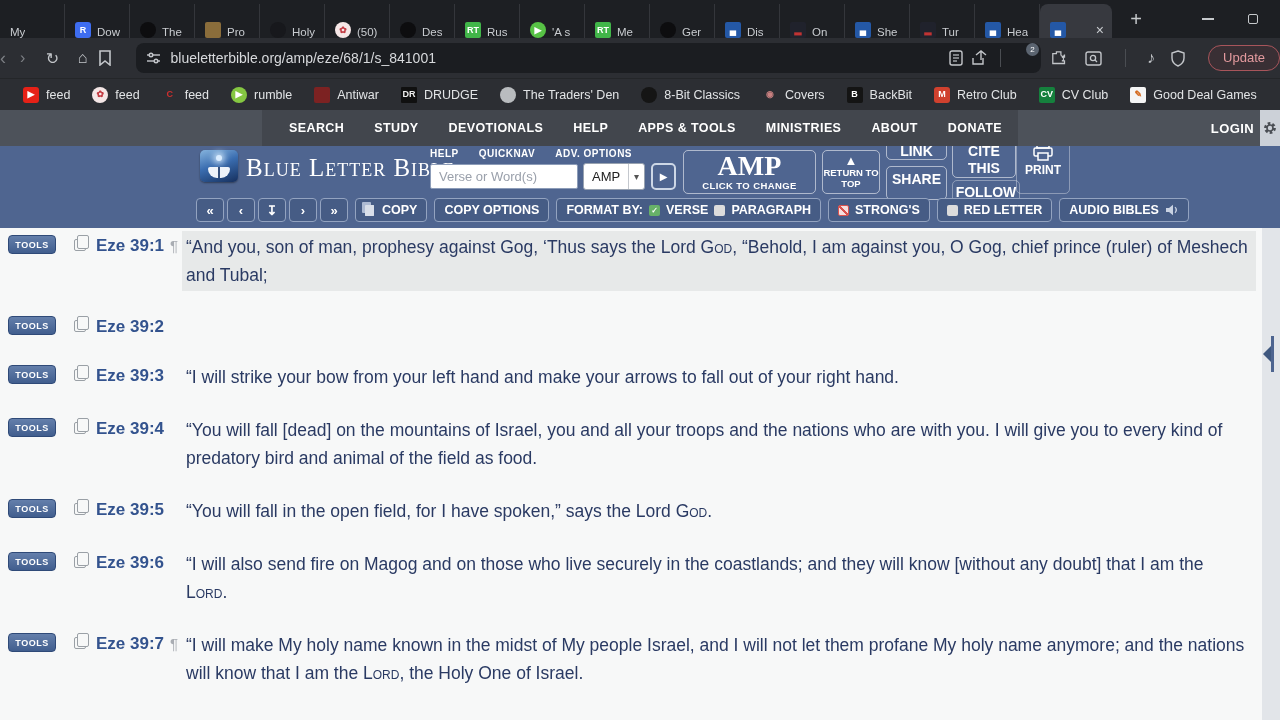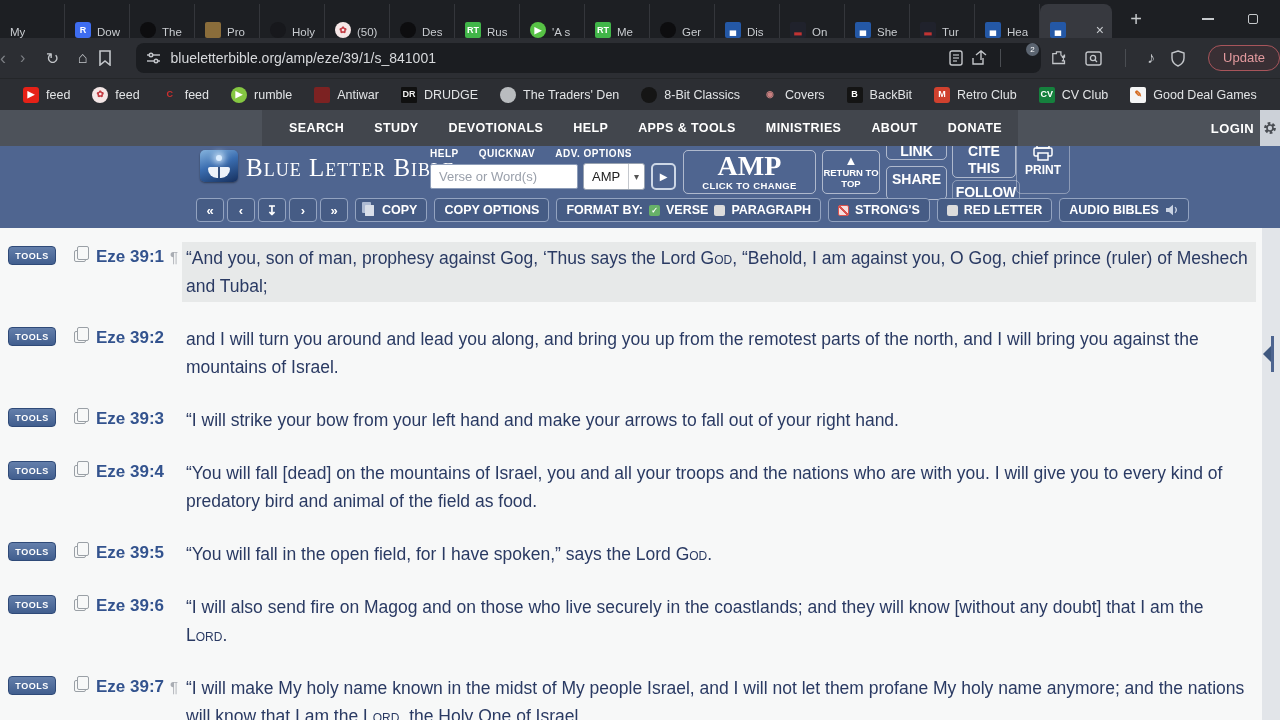--- a/index.html
+++ b/index.html
@@ -79,21 +79,21 @@
   .tgroup { display:flex; gap:3px; }
   .chk { width:11px; height:11px; border-radius:2px; display:inline-flex; align-items:center; justify-content:center; font-size:8px; color:#fff; }
   .chk.green { background:#67b168; }
   .chk.plain { background:#dcdcdc; }
   .chk.red { background:#f6dedd; background-image:linear-gradient(45deg,transparent 42%,#d9534f 42%,#d9534f 58%,transparent 58%); border:1px solid #d9534f; }
   .ic-copy { position:relative; width:9px; height:11px; background:#d9dfe9; border-radius:1px; margin-right:2px; }
   .ic-copy::before { content:""; position:absolute; left:-3px; top:-3px; width:9px; height:11px; background:#aebbd3; border-radius:1px; }
   .ic-copy::after { content:""; position:absolute; left:0; top:0; width:9px; height:11px; background:#d9dfe9; border-radius:1px; }
 
   
-  .content { position:absolute; left:0; top:228px; width:1262px; height:492px; background:#f7f8f8; padding-top:16px; }
+  .content { position:absolute; left:0; top:228px; width:1262px; height:492px; background:#f7f8f8; padding-top:5px; }
   .vrow { display:flex; align-items:flex-start; margin-bottom:23px; }
   .tools { flex:0 0 48px; margin-left:8px; margin-top:2px; height:19px; background:linear-gradient(#647fab,#415e8e); border:1px solid #2f4a78; border-radius:4px; color:#fff; font-weight:bold; font-size:9px; letter-spacing:.5px; cursor:pointer; font-family:inherit; }
   .vcopy { flex:0 0 12px; margin-left:18px; margin-top:6px; width:10px; height:12px; border:1.5px solid #9aa0a6; border-radius:2px; position:relative; cursor:pointer; }
   .vcopy::before { content:""; position:absolute; left:2px; top:-5px; width:10px; height:12px; border:1.5px solid #9aa0a6; border-radius:2px; background:#f7f8f8; }
   .vref { flex:0 0 74px; margin-left:10px; font-weight:bold; font-size:17px; color:#33538e; line-height:26px; cursor:pointer; white-space:nowrap; }
   .vpil { flex:0 0 12px; color:#a9adb3; font-size:15px; line-height:26px; }
   .vtext { flex:1; font-size:17.5px; color:#2a3a63; line-height:28px; padding:0 8px 2px 4px; margin-right:6px; cursor:pointer; }
   .vtext.hl { background:#e7e9e9; padding-top:2px; margin-top:-2px; }
   .sc { font-variant:small-caps;margin-top:8px; }
 
@@ -199,21 +199,21 @@
     <span>
       <svg width="15" height="14" viewBox="0 0 15 14">
           <g stroke="#c3c6ca" stroke-width="1.4">
             <line x1="1" y1="4" x2="14" y2="4"></line>
             <line x1="1" y1="10" x2="14" y2="10"></line>
             <circle cx="5" cy="4" r="1.8" fill="#2c2e33"></circle>
             <circle cx="10" cy="10" r="1.8" fill="#2c2e33"></circle>
           </g>
         </svg>
     </span>
-    <span class="url-text">blueletterbible.org/amp/eze/39/1/s_841001</span>
+    <span class="url-text">blueletterbible.org/amp/eze/68/1/s_841001</span>
     <span class="pill-icons">
       <span>
         <svg width="16" height="16" viewBox="0 0 16 16">
             <rect x="2" y="1" width="12" height="14" rx="2" fill="none" stroke="#c3c6ca" stroke-width="1.4"></rect>
             <line x1="5" y1="5" x2="11" y2="5" stroke="#c3c6ca" stroke-width="1.2"></line>
             <line x1="5" y1="8" x2="11" y2="8" stroke="#c3c6ca" stroke-width="1.2"></line>
             <line x1="5" y1="11" x2="9" y2="11" stroke="#c3c6ca" stroke-width="1.2"></line>
           </svg>
       </span>
       <span>
@@ -419,21 +419,20 @@
       <span class="vcopy"></span>
       <span class="vref">Eze 39:1</span>
       <span class="vpil">¶</span>
       <div class="vtext hl"><span>“And you, son of man, prophesy against Gog, ‘Thus says the Lord </span><span class="sc">God</span><span>, “Behold, I am against you, O Gog, chief prince (ruler) of Meshech and Tubal;</span></div>
     </div>
     <div class="vrow">
       <button class="tools">TOOLS</button>
       <span class="vcopy"></span>
       <span class="vref">Eze 39:2</span>
       <span class="vpil"></span>
-      <div class="vtext"><span>and I will turn you around and lead you along, and bring you up from the remotest parts of the north, and I will bring you against the mountains of Israel.</span></div>
     </div>
     <div class="vrow">
       <button class="tools">TOOLS</button>
       <span class="vcopy"></span>
       <span class="vref">Eze 39:3</span>
       <span class="vpil"></span>
       <div class="vtext"><span>“I will strike your bow from your left hand and make your arrows to fall out of your right hand.</span></div>
     </div>
     <div class="vrow">
       <button class="tools">TOOLS</button>

